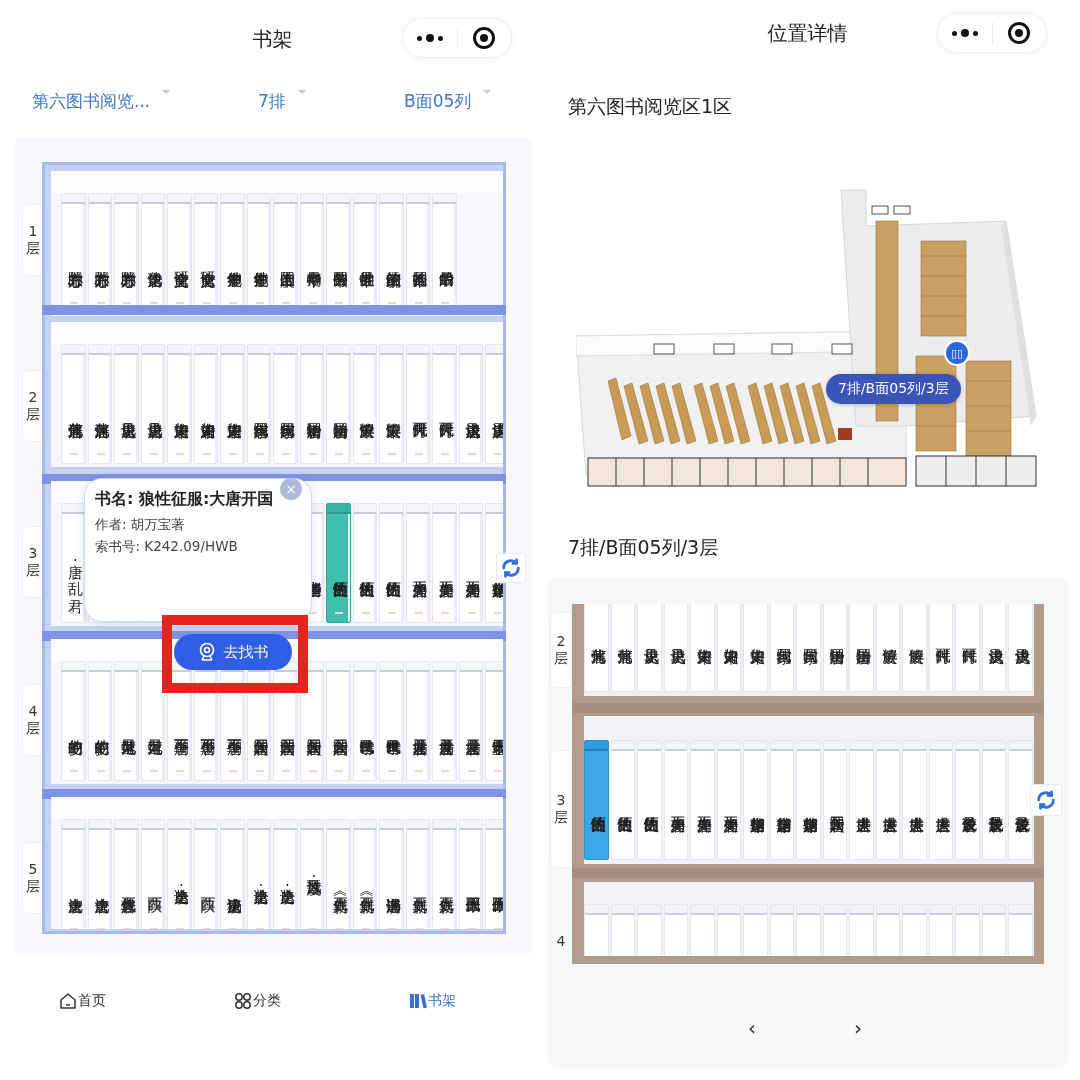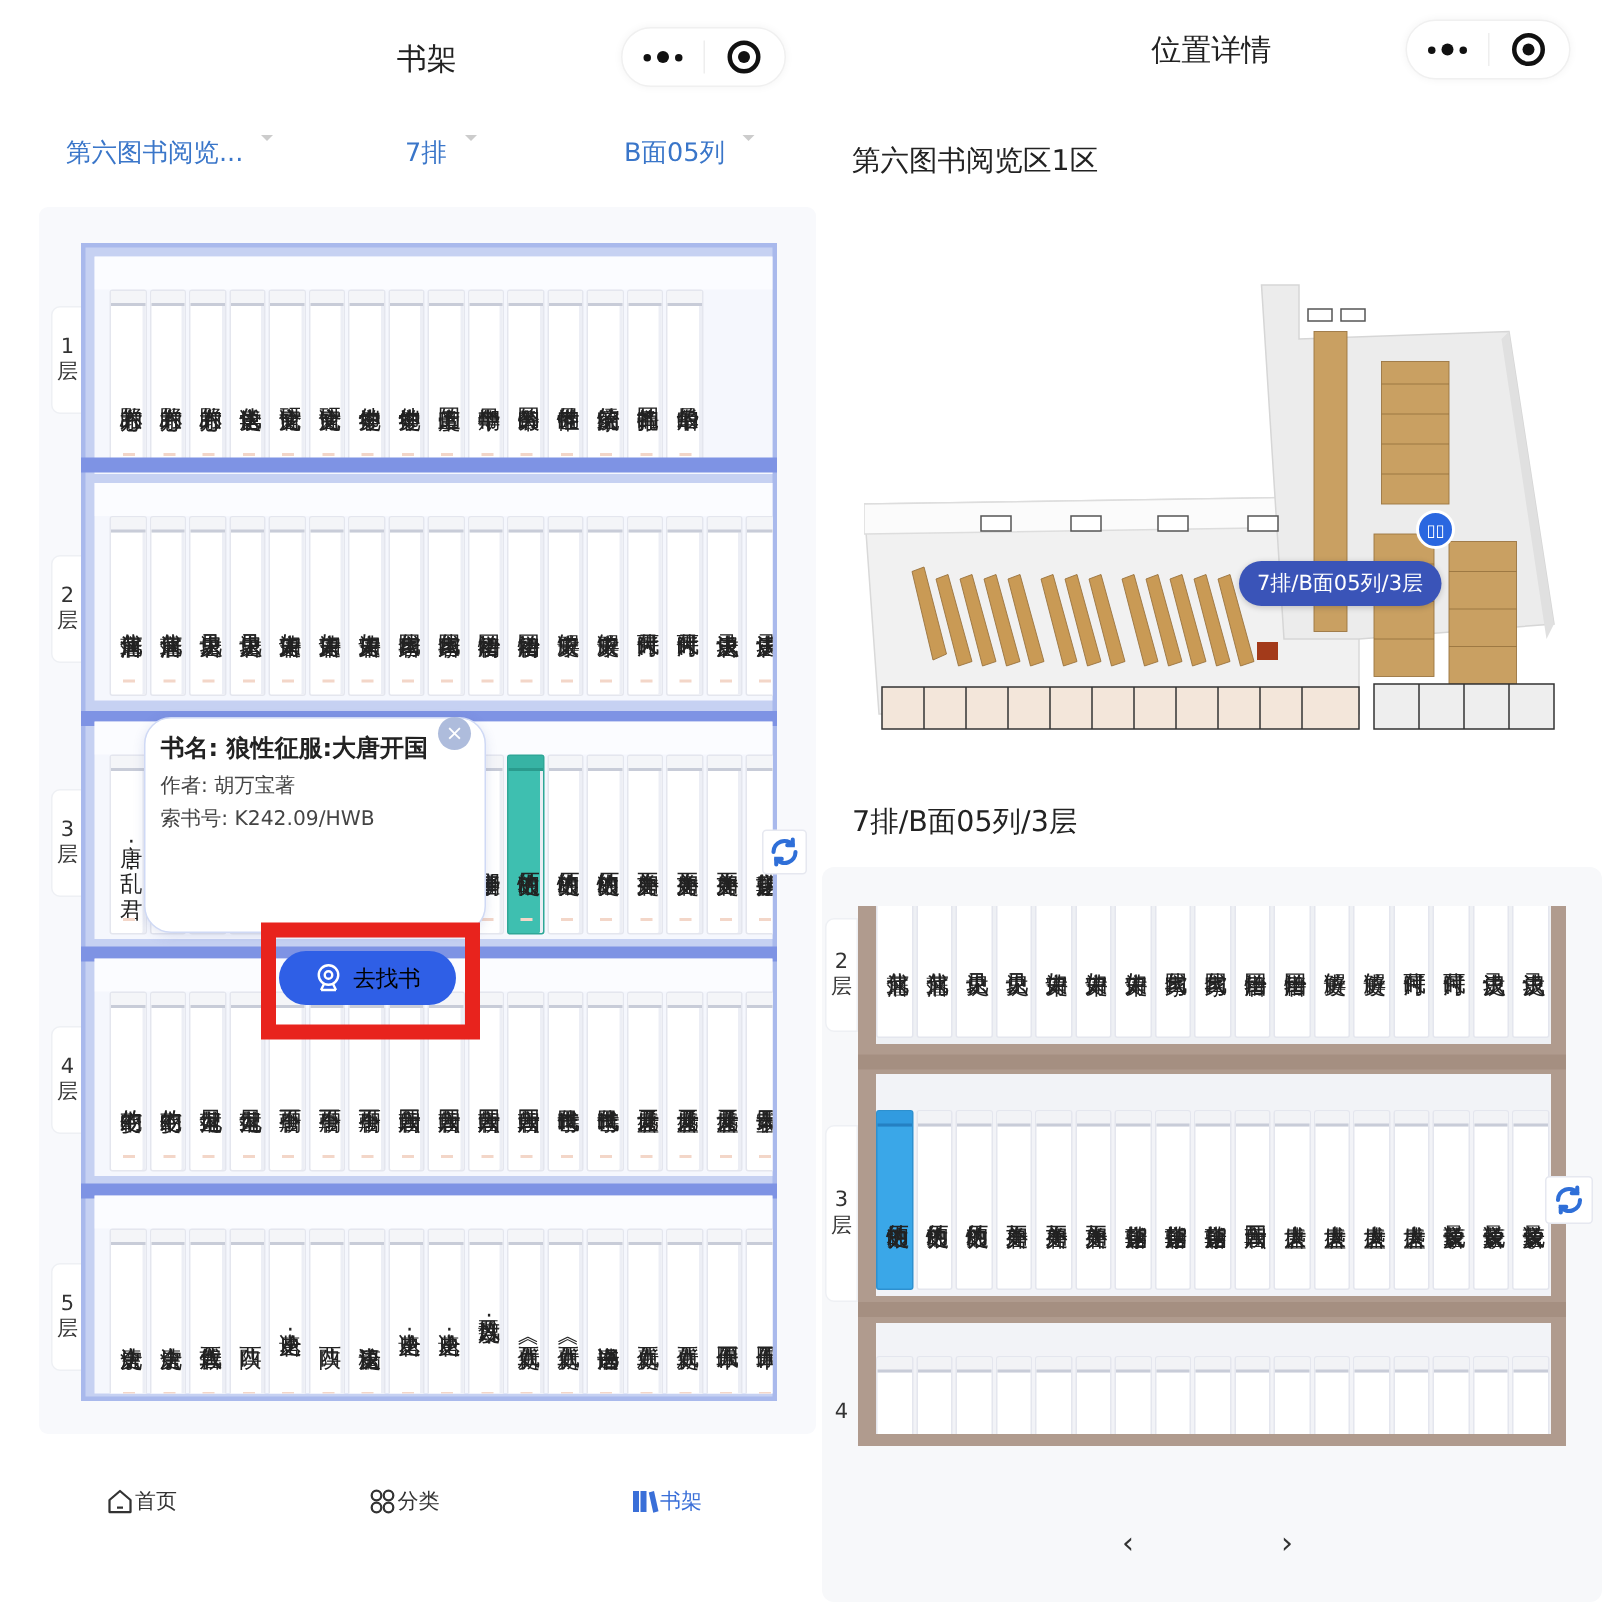--- a/index.html
+++ b/index.html
@@ -1,18 +1,18 @@
 <!DOCTYPE html>
 <html><head>
 <meta charset="utf-8">
 <style>
 *{box-sizing:border-box;margin:0;padding:0}
 body{width:1080px;height:1080px;background:#fff;font-family:"DejaVu Sans","Liberation Sans",sans-serif;position:relative;overflow:hidden;color:#222}
 .screen{position:absolute;top:0;height:1080px;width:540px;overflow:hidden}
-#left{left:12px}
+#left{left:0}
 #right{left:540px}
 .navbar{height:80px;position:relative}
 .nav-title{position:absolute;top:26px;width:100%;text-align:center;font-size:20px;color:#222}
 #left .nav-title{left:0;width:545px}
 #right .nav-title{left:0;width:535px}
 .capsule{position:absolute;top:18px;width:110px;height:40px;border-radius:20px;border:1px solid #f0f0f0;background:#fff;display:flex;align-items:center;box-shadow:0 0 6px rgba(0,0,0,.05)}
 #left .capsule{left:402px}
 #right .capsule{left:397px;top:13px}
 .capsule .more{width:55px;display:flex;justify-content:center;align-items:center;gap:4px}
 .capsule .more i{display:block;background:#111;border-radius:50%}
@@ -42,21 +42,21 @@
 .layer-tab{position:absolute;left:22px;width:22px;height:72px;border-radius:6px 0 0 6px;background:#fff;border:1px solid #eef0f4;font-size:14px;color:#333;display:flex;flex-direction:column;align-items:center;justify-content:center;line-height:17px}
 .refresh-btn{position:absolute;width:30px;height:30px;background:#fff;border:1px solid #e6e8f0;display:flex;align-items:center;justify-content:center;border-radius:3px}
 
 
 .popup{position:absolute;left:84px;top:478px;width:228px;height:144px;background:#fff;border-radius:18px;border:1px solid #cfd9f5;box-shadow:0 2px 8px rgba(60,80,160,.15);padding:10px 10px}
 .popup .title{font-size:16px;font-weight:bold;color:#222;white-space:nowrap;overflow:hidden;width:198px}
 .popup .line{font-size:13.5px;color:#444;margin-top:4px;line-height:20px}
 .popup .pos{font-size:13.5px;color:#444;line-height:24px;margin-top:2px}
 .popup .pos u{color:#2f6fd8;font-size:18px;font-weight:normal}
 .popup-close{position:absolute;left:280px;top:478px;width:22px;height:22px;border-radius:50%;background:#aebcdc;color:#fff;display:flex;align-items:center;justify-content:center;font-size:14px}
-.go-btn{position:absolute;left:174px;top:634px;width:118px;height:36px;background:#2f5fe6;border-radius:18px;color:#000000;font-size:15px;display:flex;align-items:center;justify-content:center;gap:8px}
+.go-btn{position:absolute;left:174px;top:634px;width:118px;height:36px;background:#2f5fe6;border-radius:18px;color:#fef9c3;font-size:15px;display:flex;align-items:center;justify-content:center;gap:8px}
 .hl-box{position:absolute;left:162px;top:615px;width:146px;height:78px;border:10px solid #e8231d}
 
 
 .tabbar{position:absolute;left:0;top:990px;width:540px;height:60px}
 .tab{position:absolute;top:0;width:80px;display:flex;flex-direction:row;align-items:center;font-size:14px;color:#333}
 .tab.active{color:#3a6fd8}
 .tab .ic{height:22px;display:flex;align-items:center;justify-content:center}
 
 
 .area-title{position:absolute;left:28px;top:94px;font-size:19px;color:#222}

